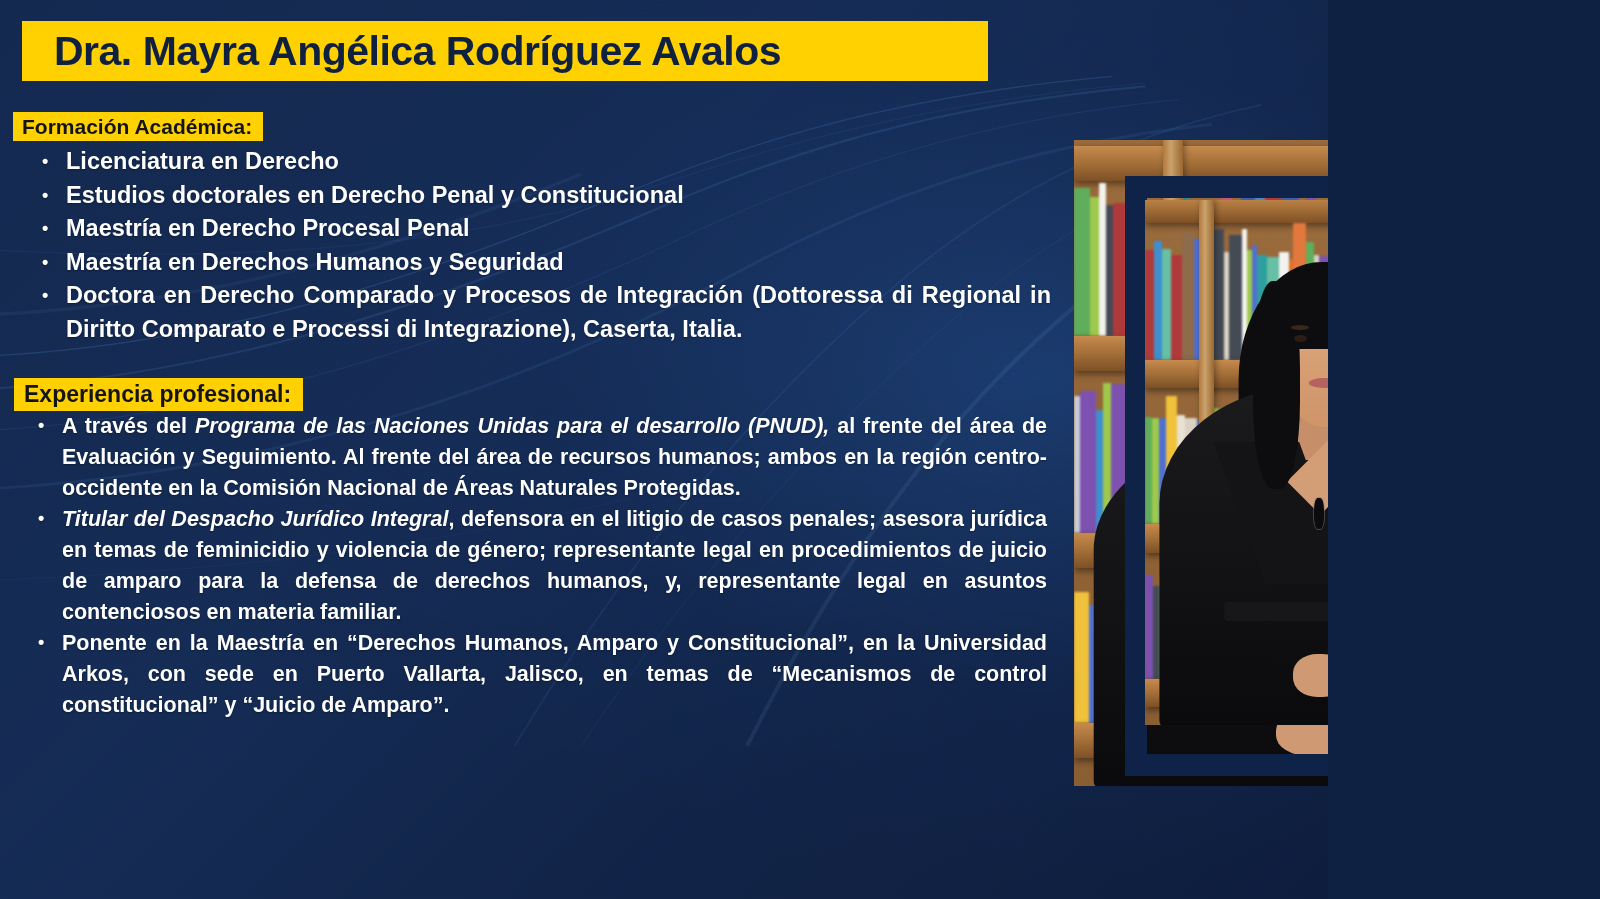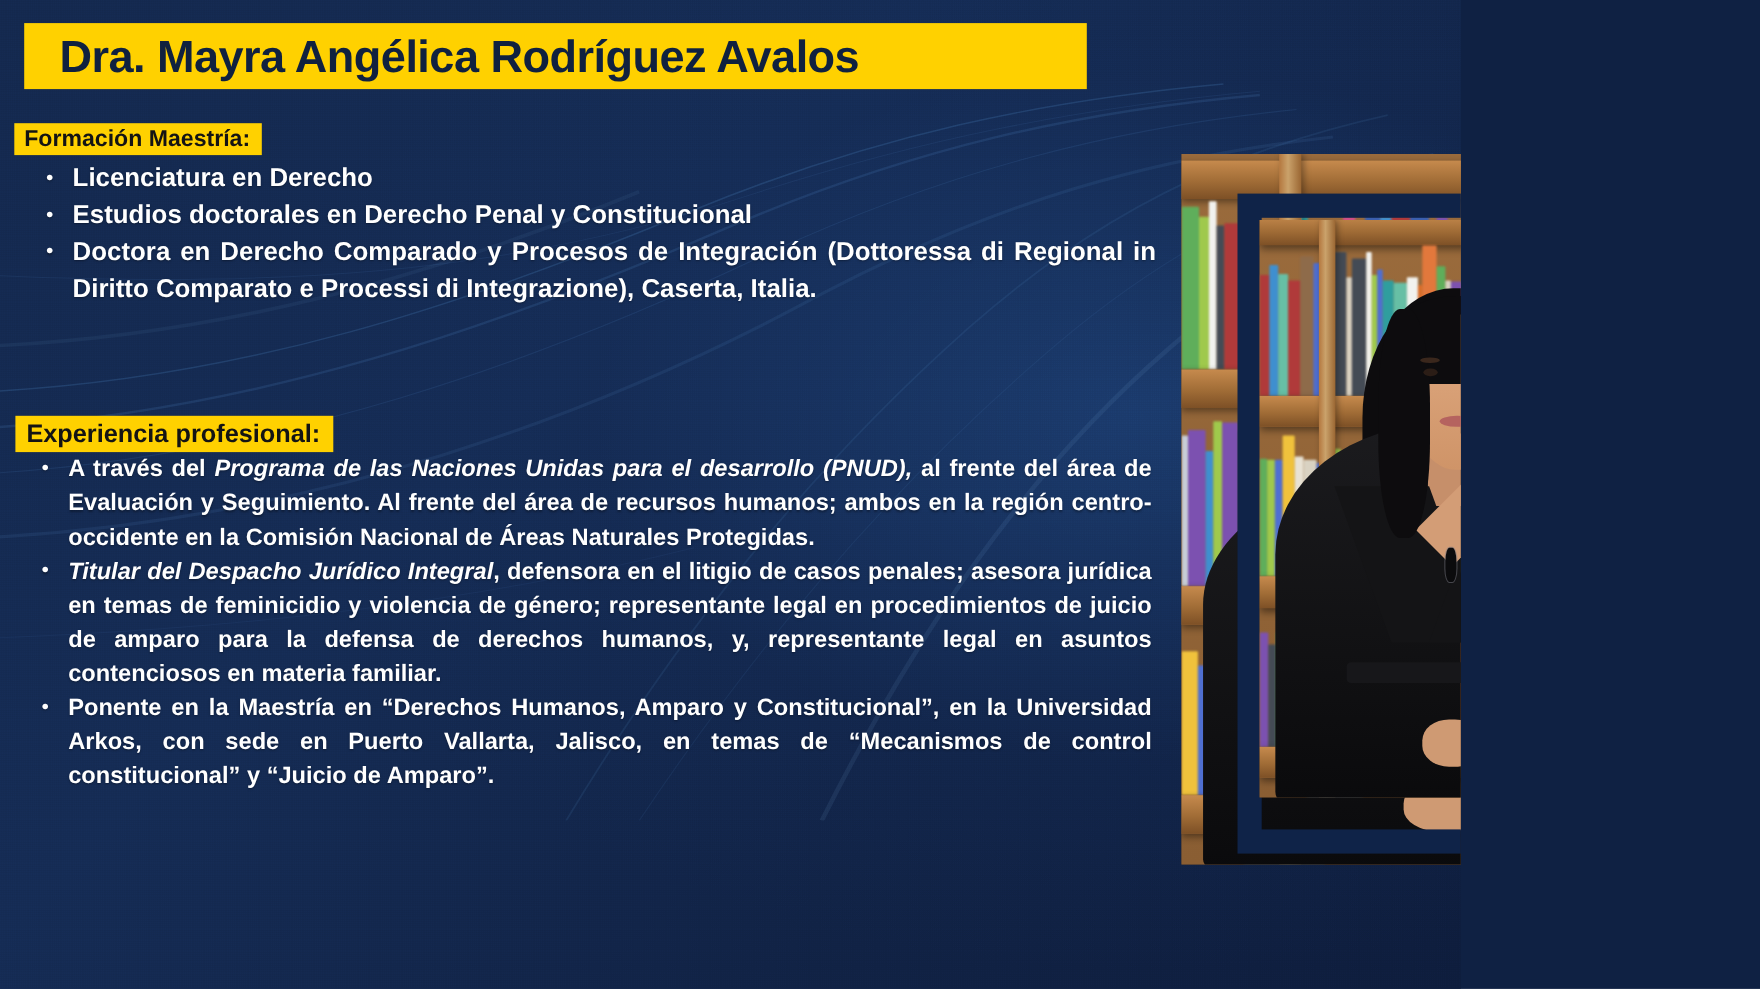--- a/index.html
+++ b/index.html
@@ -310,25 +310,27 @@
       <path d="M-40,380 C 240,372 480,300 700,210" stroke-width="4" stroke-opacity="0.07"></path>
     </g>
   </svg>
 
   <div id="noise"></div>
 
   <div class="title-bar">
     <span class="title-text">Dra. Mayra Angélica Rodríguez Avalos</span>
   </div>
 
-  <div class="badge" id="badge-formacion">Formación Maestría:</div>
+  <div class="badge" id="badge-formacion">Formación Académica:</div>
 
   <ul class="list" id="list-formacion">
     <li>Licenciatura en Derecho</li>
     <li>Estudios doctorales en Derecho Penal y Constitucional</li>
+    <li>Maestría en Derecho Procesal Penal</li>
+    <li>Maestría en Derechos Humanos y Seguridad</li>
     <li class="justify">Doctora en Derecho Comparado y Procesos de Integración (Dottoressa di Regional in Diritto Comparato e Processi di Integrazione), Caserta, Italia.</li>
   </ul>
 
   <div class="badge" id="badge-experiencia">Experiencia profesional:</div>
 
   <ul class="list" id="list-experiencia">
     <li>
       <span>A través del </span><span class="ital">Programa de las Naciones Unidas para el desarrollo (PNUD),</span><span> al frente del área de Evaluación y Seguimiento. Al frente del área de recursos humanos; ambos en la región centro-occidente en la Comisión Nacional de Áreas Naturales Protegidas.</span>
     </li>
     <li>

